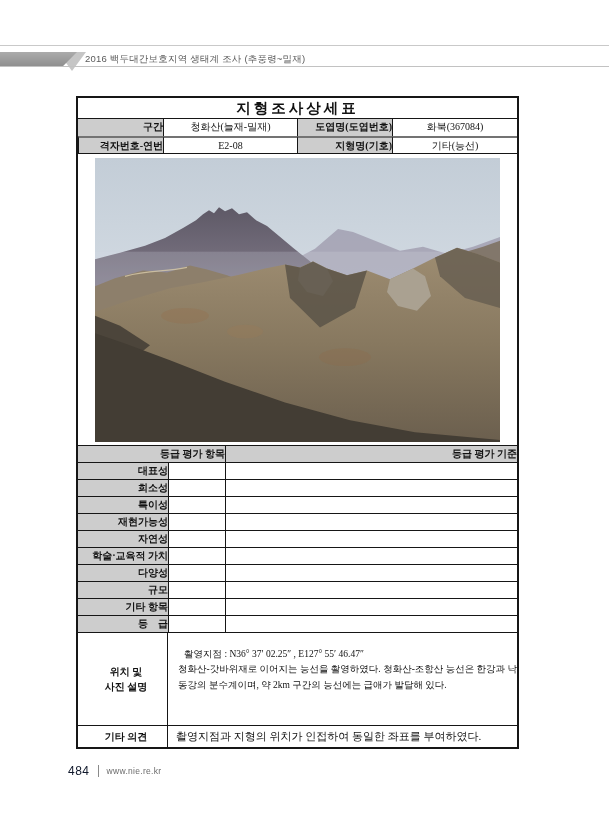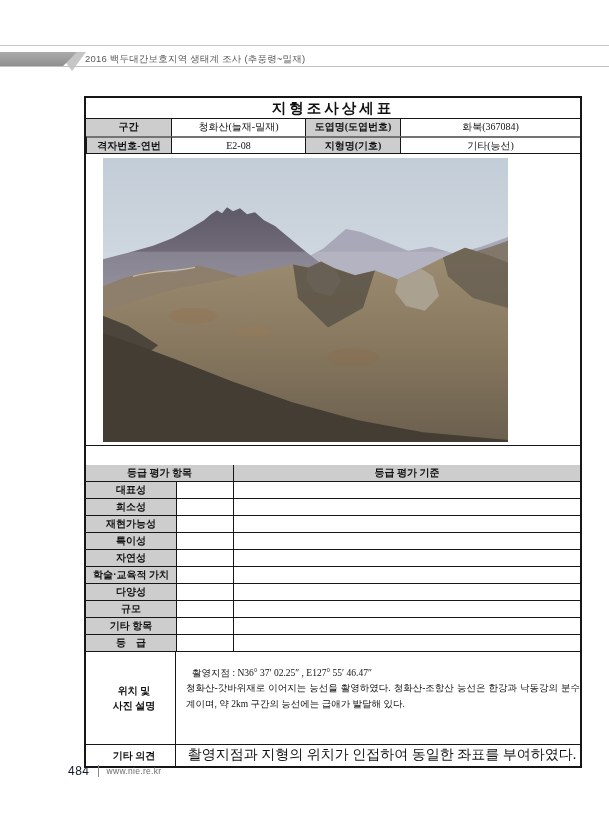--- a/index.html
+++ b/index.html
@@ -20,48 +20,48 @@
     position:absolute; left:0; top:52px; width:77px; height:14px;
     background:linear-gradient(#ababab,#8f8f8f);
     clip-path:polygon(0 0, 100% 0, 82% 100%, 0 100%);
   }
   .hdr-title {
     position:absolute; left:85px; top:52px; height:14px; line-height:14px;
     font-family:"Liberation Sans","DejaVu Sans",sans-serif;
     font-size:9.5px; color:#5a5a5a; letter-spacing:0.2px;
   }
   
-  .doc { position:absolute; left:84px; top:96px; width:498px; border:2px solid #161616; background:#fff; }
+  .doc { position:absolute; left:76px; top:96px; width:443px; border:2px solid #161616; background:#fff; }
   .doc-title {
     height:20px; line-height:20px; text-align:center;
     font-weight:bold; font-size:14.5px; letter-spacing:3px;
   }
   .grid { display:grid; }
   .info-grid { grid-template-columns:85px 134px 95px 1fr; border-top:1px solid #161616; }
   .cell { height:17px; line-height:16px; text-align:center; font-size:10px; overflow:hidden; }
   .cell + .cell { border-left:1px solid #161616; }
   .row2 { border-top:2px solid #737373; }
-  .lab { background:#cdcdcd; font-weight:bold; }
+  .lab { background:#cdcdcd; font-weight:bold;text-align:right; }
   .photo-cell { position:relative; height:292px; border-top:1px solid #161616; background:#fff; }
   .photo-cell svg { position:absolute; left:17px; top:4px; }
   .eval-header { grid-template-columns:147px 1fr; border-top:1px solid #161616; }
-  .eval-header .cell { height:16px; line-height:15px;margin-top:19px; }
+  .eval-header .cell { height:16px; line-height:15px; }
   .eval-row { grid-template-columns:90px 57px 1fr; border-top:1px solid #161616; }
   .eval-row .cell { height:16px; line-height:15px; }
   .eval-label { white-space:pre; }
   .loc-row { grid-template-columns:90px 1fr; border-top:1px solid #161616; }
   .loc-label, .etc-label {
     background:#fff; font-weight:bold; font-size:10px;
     display:flex; flex-direction:column; align-items:center; justify-content:center;
     border-right:1px solid #161616; text-align:center; line-height:1.5;margin-left:7px;
   }
   .loc-content { height:92px; padding:14px 0 6px 10px; font-size:9.5px; line-height:1.62; text-align:justify; }
   .loc-line1 { padding-left:6px; }
   .etc-row { grid-template-columns:90px 1fr; border-top:1px solid #161616; }
-  .etc-content { height:21px; line-height:20px; padding-left:8px; font-size:14px;text-align:center; }
+  .etc-content { height:21px; line-height:20px; padding-left:8px; font-size:11px; }
   
   .footer {
     position:absolute; left:68px; top:762px; height:18px;
     display:flex; align-items:center;
     font-family:"Liberation Sans","DejaVu Sans",sans-serif;
   }
   .footer .pg { font-size:12px; color:#0f172a; letter-spacing:0.5px;text-align:right; }
   .footer .sep { width:1px; height:12px; background:#8a8a8a; margin:0 8px; }
   .footer .site { font-size:8.5px; color:#6b6b6b; letter-spacing:0.3px; }
 </style>
@@ -149,26 +149,26 @@
       <div class="cell lab eval-label">대표성</div>
       <div class="cell"></div>
       <div class="cell"></div>
     </div>
     <div class="grid eval-row">
       <div class="cell lab eval-label">희소성</div>
       <div class="cell"></div>
       <div class="cell"></div>
     </div>
     <div class="grid eval-row">
+      <div class="cell lab eval-label">특이성</div>
+      <div class="cell"></div>
+      <div class="cell"></div>
+    </div>
+    <div class="grid eval-row">
       <div class="cell lab eval-label">재현가능성</div>
-      <div class="cell"></div>
-      <div class="cell"></div>
-    </div>
-    <div class="grid eval-row">
-      <div class="cell lab eval-label">특이성</div>
       <div class="cell"></div>
       <div class="cell"></div>
     </div>
     <div class="grid eval-row">
       <div class="cell lab eval-label">자연성</div>
       <div class="cell"></div>
       <div class="cell"></div>
     </div>
     <div class="grid eval-row">
       <div class="cell lab eval-label">학술·교육적 가치</div>

